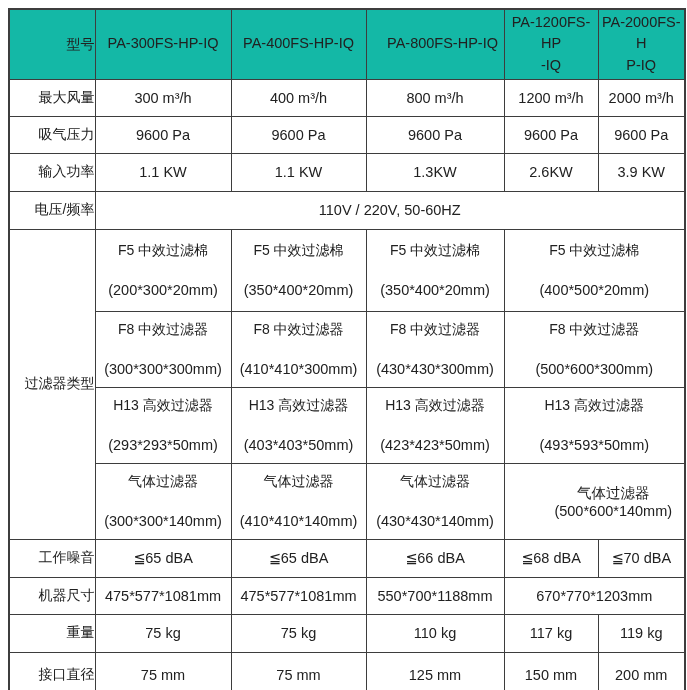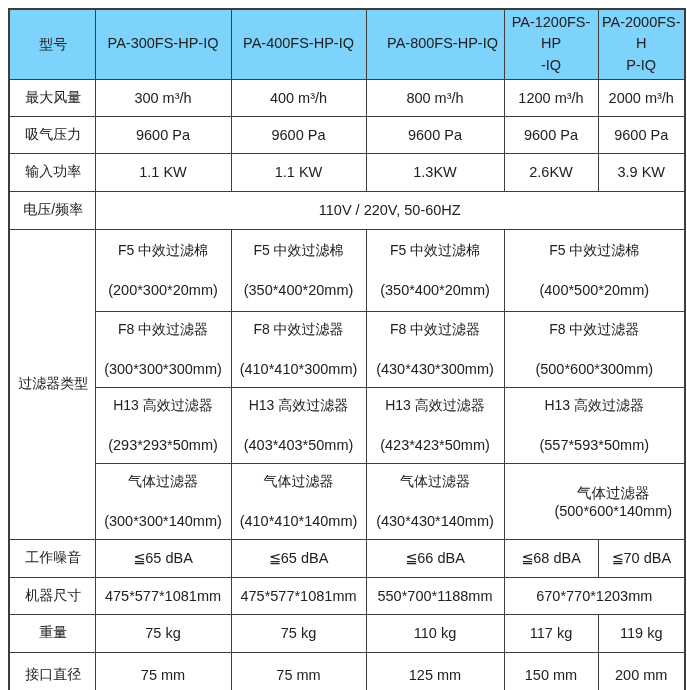--- a/index.html
+++ b/index.html
@@ -18,26 +18,26 @@
   }
   td{
     border:1px solid #3d3d3d;
     vertical-align:middle;
     font-size:14.5px;
     text-align:center;
     padding:0;
     overflow:hidden;
   }
   td.rowlabel{
-    text-align:center;
+    text-align:right;
     padding-left:2px;
     font-size:14px;
   }
   tr.r-header td{
-    background:#7dd3fc;
+    background:#14b8a6;
     white-space:pre-line;
     line-height:1.5;
   }
   tr.r-header{height:70px;}
   td.hdr-left{text-align:center;padding-left:15px;}
   tr.r-airflow{height:37px;}
   tr.r-suction{height:37px;}
   tr.r-power{height:38px;padding-left:47px;}
   tr.r-voltage{height:38px;}
   tr.r-f5{height:82px;}
@@ -156,21 +156,21 @@
     <td>
       <span class="fname">H13 高效过滤器</span>
       <span class="fsize">(403*403*50mm)</span>
     </td>
     <td>
       <span class="fname">H13 高效过滤器</span>
       <span class="fsize">(423*423*50mm)</span>
     </td>
     <td colspan="2">
       <span class="fname">H13 高效过滤器</span>
-      <span class="fsize">(557*593*50mm)</span>
+      <span class="fsize">(493*593*50mm)</span>
     </td>
   </tr>
 
   <tr class="r-gas">
     <td>
       <span class="fname">气体过滤器</span>
       <span class="fsize">(300*300*140mm)</span>
     </td>
     <td>
       <span class="fname">气体过滤器</span>

